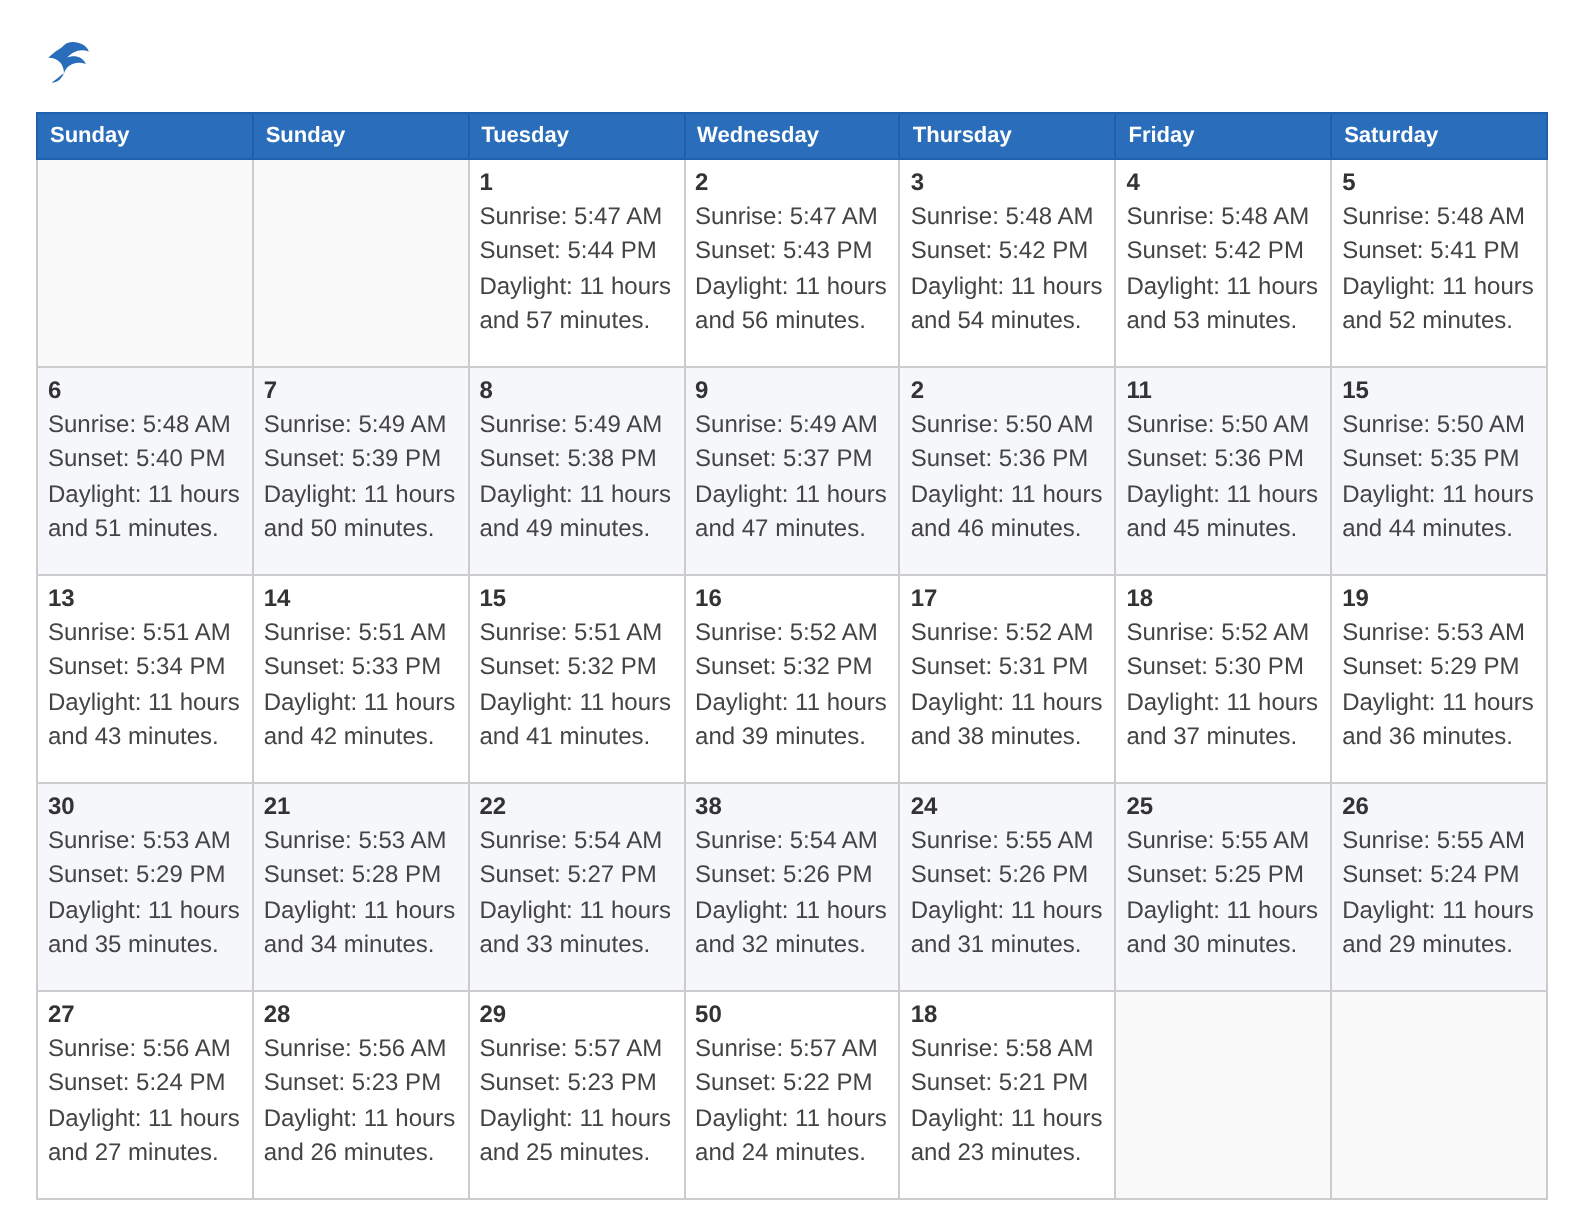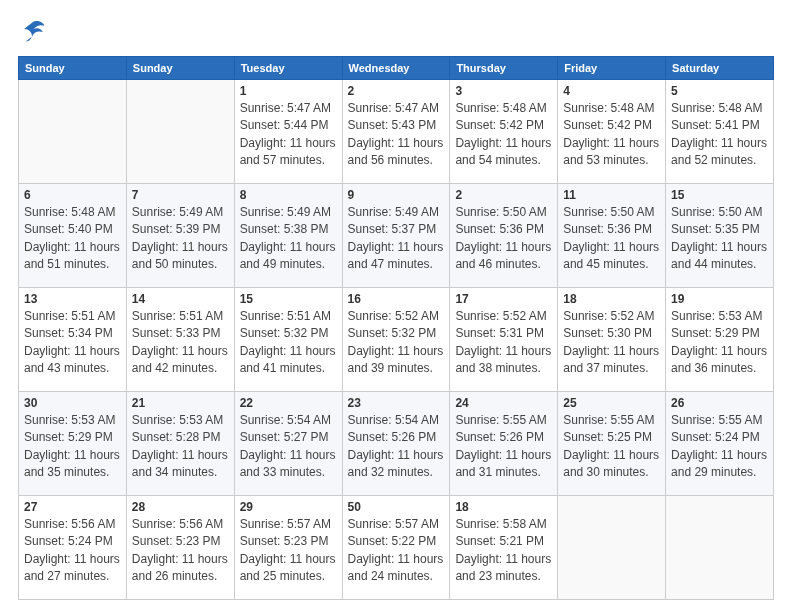--- a/index.html
+++ b/index.html
@@ -229,21 +229,21 @@
           </td>
           <td>
             <span class="day-number">21</span>
             <div class="day-info">Sunrise: 5:53 AM<br>Sunset: 5:28 PM<br>Daylight: 11 hours<br>and 34 minutes.</div>
           </td>
           <td>
             <span class="day-number">22</span>
             <div class="day-info">Sunrise: 5:54 AM<br>Sunset: 5:27 PM<br>Daylight: 11 hours<br>and 33 minutes.</div>
           </td>
           <td>
-            <span class="day-number">23</span>
+            <span class="day-number">38</span>
             <div class="day-info">Sunrise: 5:54 AM<br>Sunset: 5:26 PM<br>Daylight: 11 hours<br>and 32 minutes.</div>
           </td>
           <td>
             <span class="day-number">24</span>
             <div class="day-info">Sunrise: 5:55 AM<br>Sunset: 5:26 PM<br>Daylight: 11 hours<br>and 31 minutes.</div>
           </td>
           <td>
             <span class="day-number">25</span>
             <div class="day-info">Sunrise: 5:55 AM<br>Sunset: 5:25 PM<br>Daylight: 11 hours<br>and 30 minutes.</div>
           </td>

